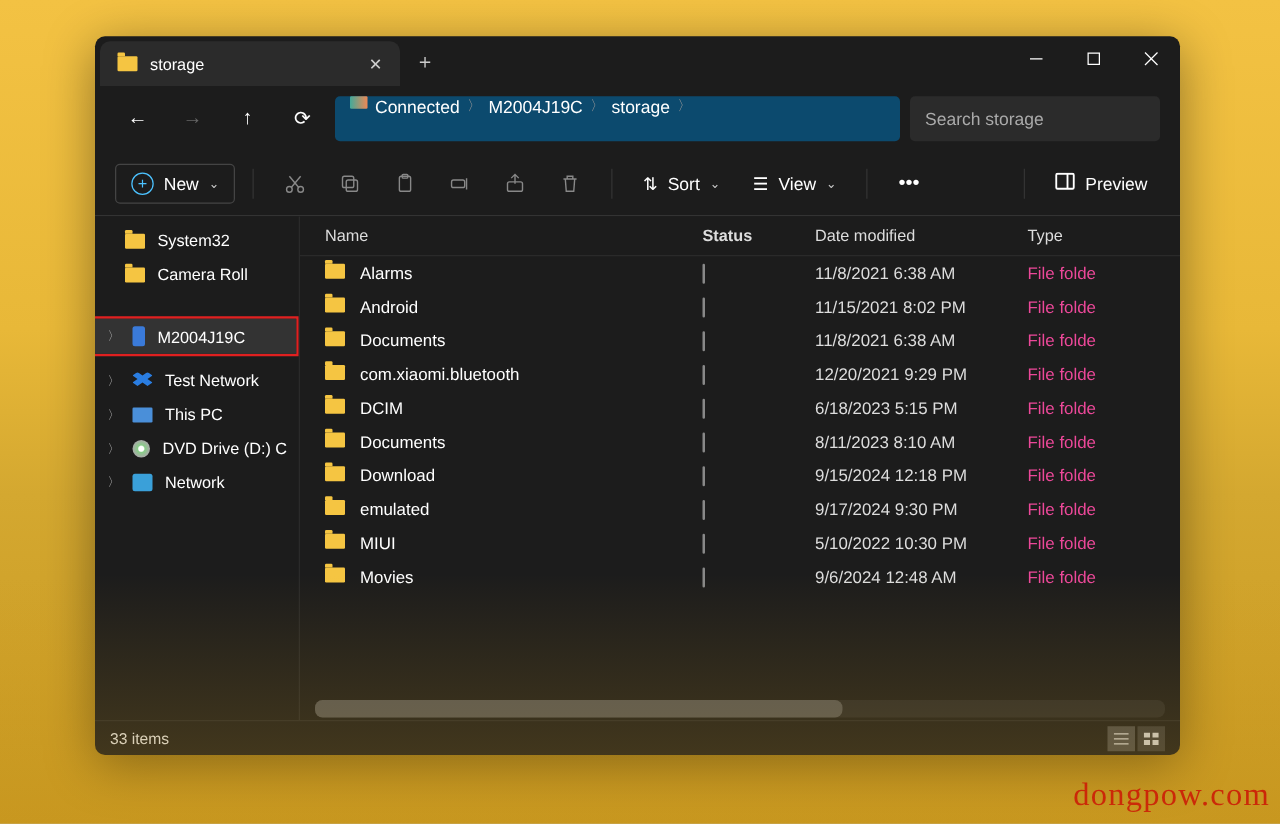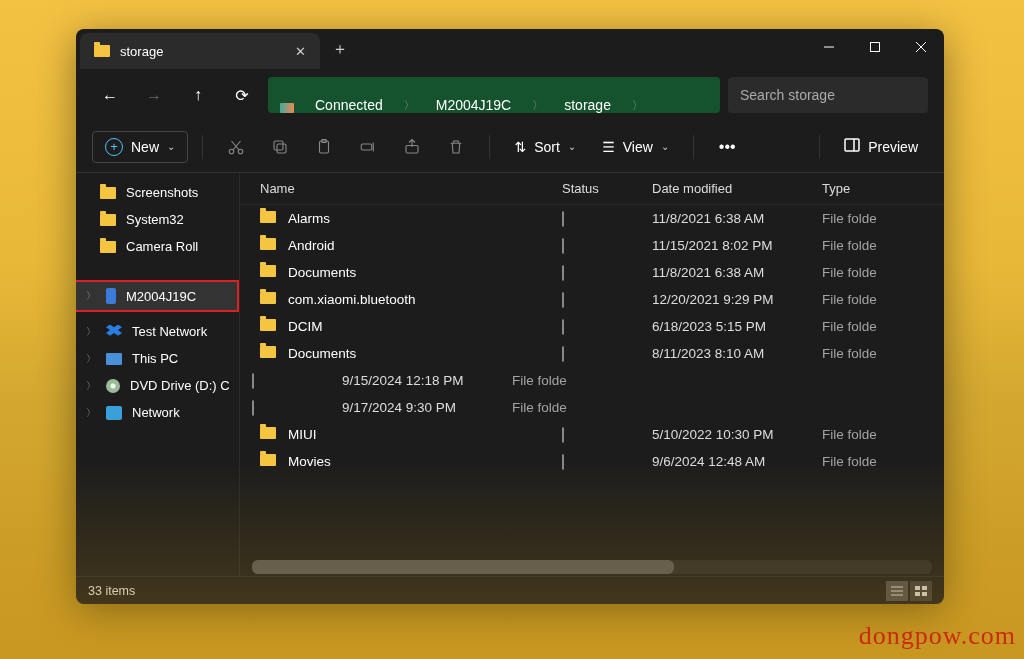--- a/index.html
+++ b/index.html
@@ -12,21 +12,21 @@
 .tab-icon::before { content:""; position:absolute; top:-3px; left:0; width:6px; height:3px; background:#f5c542; border-radius:1px 1px 0 0; }
 .tab-title { color: #fff; font-size: 13px; flex:1; }
 .tab-close { color: #ccc; font-size: 13px; cursor:pointer; }
 .newtab { display:flex; align-items:center; justify-content:center; width:40px; color:#ccc; font-size:16px; cursor:pointer; }
 .win-controls { margin-left:auto; display:flex; }
 .win-btn { width:46px; height:36px; display:flex; align-items:center; justify-content:center; color:#fff; cursor:pointer; }
 .win-btn svg { width:12px; height:12px; }
 .navbar { height: 52px; display:flex; align-items:center; padding: 0 16px; gap:8px; background:#1c1c1c; }
 .nav-icon { width:36px; height:36px; display:flex; align-items:center; justify-content:center; color:#fff; border-radius:4px; cursor:pointer; }
 .nav-icon.dim { color:#666; }
-.breadcrumb { flex:1; height:36px; background:#14532d; border-radius:4px; display:flex; align-items:flex-end; padding:0 12px; gap:21px; color:#fff; font-size:14px; }
+.breadcrumb { flex:1; height:36px; background:#0c4a6e; border-radius:4px; display:flex; align-items:flex-start; padding:0 12px; gap:6px; color:#fff; font-size:14px; }
 .bc-sep { color:#999; font-size:11px; }
 .bc-device { width:14px; height:10px; background: linear-gradient(90deg,#4a9,#e85); border-radius:1px; }
 .search { width:200px; height:36px; background:#2b2b2b; border-radius:4px; display:flex; align-items:center; padding:0 12px; color:#aaa; font-size:14px; }
 .toolbar { height:52px; border-bottom:1px solid #333; display:flex; align-items:center; padding:0 16px; gap:6px; background:#1c1c1c; }
 .tb-new { display:flex; align-items:center; gap:8px; color:#fff; font-size:14px; padding:6px 12px; border:1px solid #444; border-radius:4px; cursor:pointer; }
 .tb-new-plus { width:18px; height:18px; border:1.5px solid #4cc2ff; border-radius:50%; display:flex; align-items:center; justify-content:center; color:#4cc2ff; font-size:13px; line-height:1; }
 .tb-sep { width:1px; height:24px; background:#333; margin:0 8px; }
 .tb-icon { width:38px; height:34px; display:flex; align-items:center; justify-content:center; color:#888; cursor:pointer; }
 .tb-labeled { display:flex; align-items:center; gap:8px; color:#fff; font-size:14px; padding:6px 10px; cursor:pointer; }
 .tb-chev { font-size:10px; color:#ccc; }
@@ -42,29 +42,29 @@
 .disk-icon { width:16px; height:12px; background:#5aa0d8; border-radius:2px; flex-shrink:0; position:relative; }
 .disk-icon::after{content:"";position:absolute;bottom:1px;left:2px;right:2px;height:2px;background:#fff;}
 .phone-icon { width:10px; height:16px; background:#3a7ad9; border-radius:2px; flex-shrink:0; }
 .dropbox-icon { width:16px; height:14px; background:#2a7de1; flex-shrink:0; clip-path: polygon(25% 0, 50% 20%, 75% 0, 100% 20%, 75% 40%, 100% 60%, 75% 80%, 50% 60%, 25% 80%, 0 60%, 25% 40%, 0 20%); }
 .pc-icon { width:16px; height:12px; background:#4a8fd9; border-radius:1px; flex-shrink:0; }
 .dvd-icon { width:14px; height:14px; background: radial-gradient(circle,#fff 20%,#8c8 30%,#aaa 70%); border-radius:50%; flex-shrink:0; }
 .net-icon { width:16px; height:14px; background:#3aa0d9; border-radius:2px; flex-shrink:0; }
 .filepane { flex:1; display:flex; flex-direction:column; background:#1c1c1c; overflow:hidden; }
 .headers { display:flex; padding:8px 12px; color:#ddd; font-size:13px; border-bottom:1px solid #2a2a2a; }
 .col-name { width:310px; padding-left:8px; }
-.col-status { width:90px; }
+.col-status { width:90px;font-weight:bold; }
 .col-date { width:170px; }
 .col-type { flex:1; }
 .filelist { flex:1; overflow-y:auto; overflow-x:hidden; position:relative; }
 .filerow { display:flex; align-items:center; padding:6px 12px; color:#fff; font-size:13.5px; cursor:pointer; }
 .fr-name { width:310px; display:flex; align-items:flex-start; gap:12px; padding-left:8px; }
 .fr-status { width:90px; color:#888; font-size:12px; }
 .fr-date { width:170px; color:#ddd; }
-.fr-type { flex:1; color:#a3a3a3; white-space:nowrap; overflow:hidden; }
+.fr-type { flex:1; color:#ec4899; white-space:nowrap; overflow:hidden; }
 .hscroll { height:14px; background:#2a2a2a; margin:4px 12px 2px 12px; border-radius:6px; position:relative; }
 .hscroll-thumb { position:absolute; left:0; top:0; height:100%; width:62%; background:#555; border-radius:6px; }
 .statusbar { height:28px; display:flex; align-items:center; padding:0 12px; color:#ddd; font-size:12.5px; border-top:1px solid #2a2a2a; }
 .view-toggle { margin-left:auto; display:flex; gap:2px; }
 .vt { width:22px; height:20px; background:#3a3a3a; display:flex; align-items:center; justify-content:center; cursor:pointer; }
 .vt.active{ background:#4a4a4a; }
 .watermark { position:absolute; right:8px; bottom:8px; color:#c00; font-size:26px; font-family: Georgia, serif; letter-spacing:1px; pointer-events:none; }
 .filelist::-webkit-scrollbar { width:10px; }
 .filelist::-webkit-scrollbar-track { background:#1c1c1c; }
 .filelist::-webkit-scrollbar-thumb { background:#555; border-radius:5px; }
@@ -185,24 +185,20 @@
             <line x1="10" y1="1" x2="10" y2="13"></line>
           </svg></span>
       <span>Preview</span>
     </div>
   </div>
 
   <div class="content">
     <div class="sidebar" id="sidebar">
         <div class="sb-item">
           <span class="folder-icon"></span>
-          <span>Screenshots</span>
-        </div>
-        <div class="sb-item">
-          <span class="folder-icon"></span>
           <span>System32</span>
         </div>
         <div class="sb-item">
           <span class="folder-icon"></span>
           <span>Camera Roll</span>
         </div>
         <div style="height: 14px;"></div>
         <div class="sb-highlight">
           <div class="sb-item sb-group">
             <span class="sb-chev">〉</span>
@@ -295,25 +291,33 @@
           <div class="filerow">
             <div class="fr-name">
               <span class="folder-icon"></span>
               <span>Documents</span>
             </div>
             <div class="fr-status"><span class="phone-status"></span></div>
             <div class="fr-date">8/11/2023 8:10 AM</div>
             <div class="fr-type">File folde</div>
           </div>
           <div class="filerow">
+            <div class="fr-name">
+              <span class="folder-icon"></span>
+              <span>Download</span>
+            </div>
             <div class="fr-status"><span class="phone-status"></span></div>
             <div class="fr-date">9/15/2024 12:18 PM</div>
             <div class="fr-type">File folde</div>
           </div>
           <div class="filerow">
+            <div class="fr-name">
+              <span class="folder-icon"></span>
+              <span>emulated</span>
+            </div>
             <div class="fr-status"><span class="phone-status"></span></div>
             <div class="fr-date">9/17/2024 9:30 PM</div>
             <div class="fr-type">File folde</div>
           </div>
           <div class="filerow">
             <div class="fr-name">
               <span class="folder-icon"></span>
               <span>MIUI</span>
             </div>
             <div class="fr-status"><span class="phone-status"></span></div>

